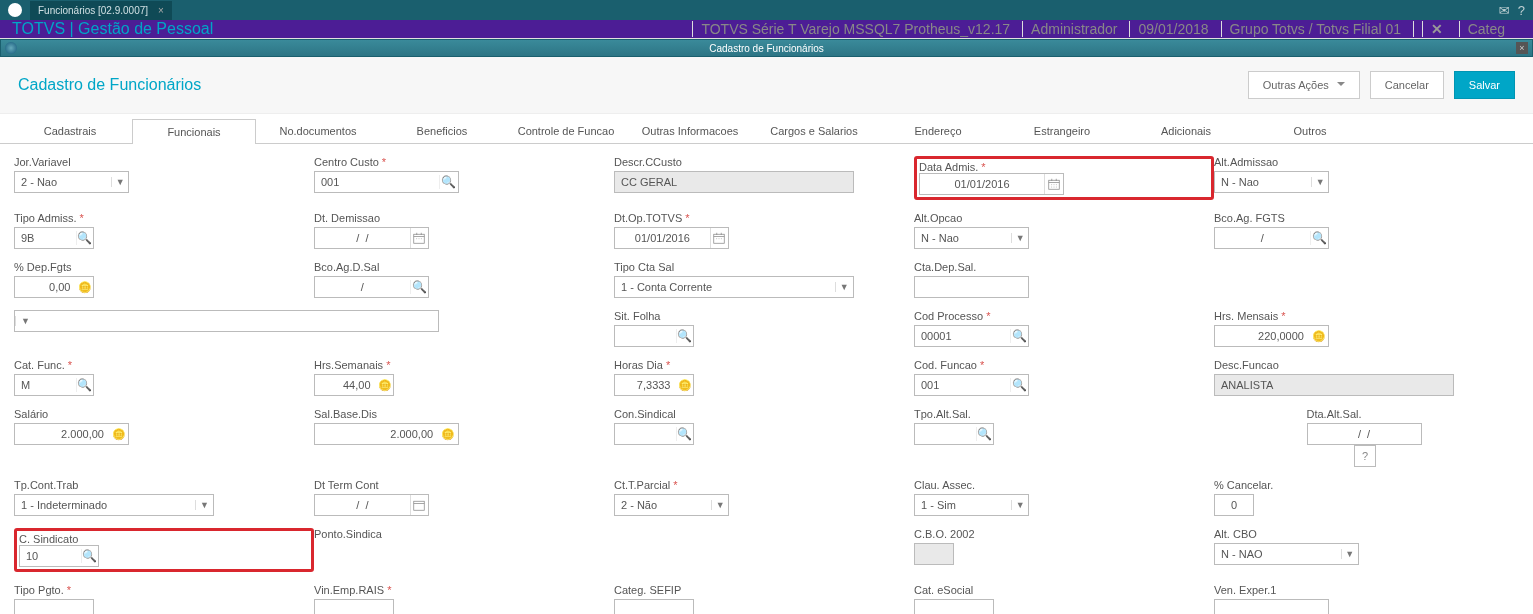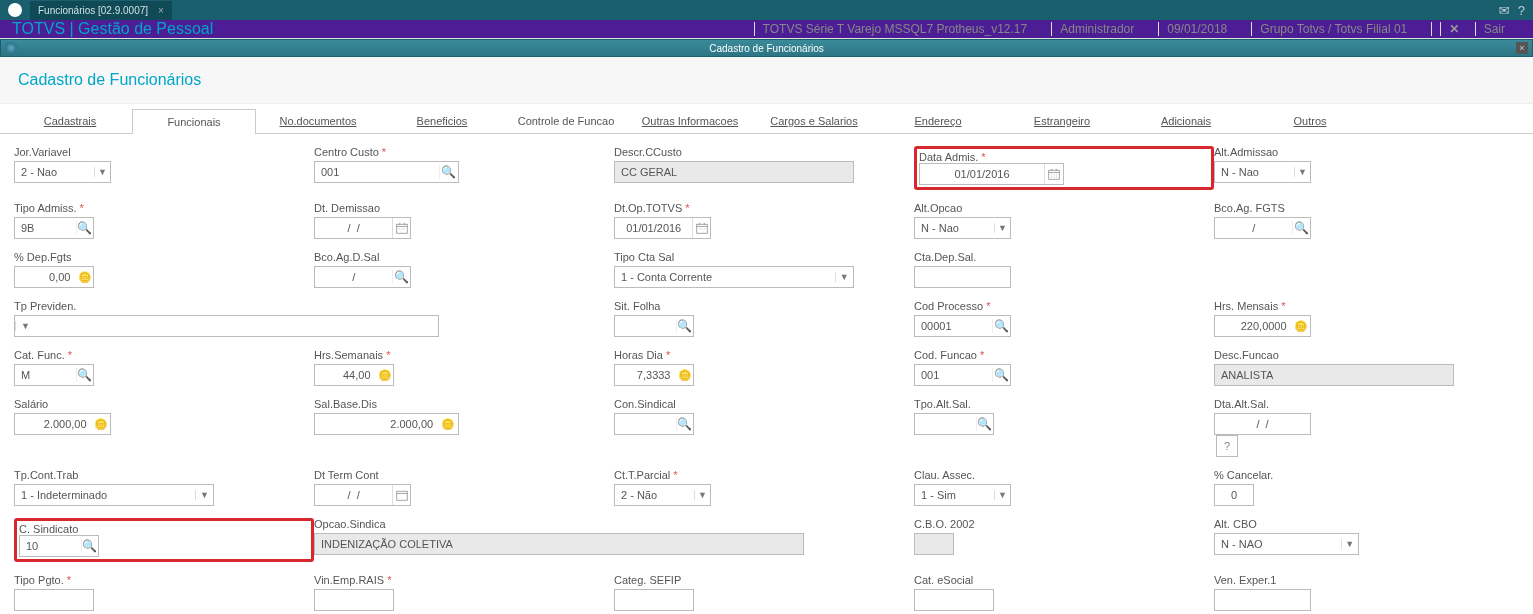--- a/index.html
+++ b/index.html
@@ -5,58 +5,58 @@
 *{margin:0;padding:0;box-sizing:border-box;font-family:Arial,Helvetica,sans-serif}
 body{background:#fff;font-size:11px;color:#555}
 .titlebar{background:#1a5f6e;height:20px;display:flex;align-items:center;padding:0 8px}
 .titlebar .logo{width:14px;height:14px;border-radius:50%;background:#fff;display:inline-block;margin-right:8px}
 .titlebar .tab{background:#0f4a56;color:#d0e0e3;font-size:10px;padding:4px 8px;display:flex;align-items:center}
 .titlebar .tab .x{margin-left:10px;color:#aaa;cursor:pointer;font-size:10px}
 .titlebar .right{margin-left:auto;display:flex;gap:8px}
 .titlebar .right span{color:#c0d0d3;cursor:pointer;font-size:13px}
 .header{background:#4c1d95;border-bottom:1px solid #e0e0e0;padding:0 12px;display:flex;align-items:center}
 .header .brand{color:#00a6c7;font-size:16px;font-weight:normal}
-.header .meta{margin-left:auto;display:flex;align-items:center;gap:16px;font-size:12px;color:#888}
+.header .meta{margin-left:auto;display:flex;align-items:center;gap:4px;font-size:14px;color:#888}
 .header .meta span{border-left:1px solid #ddd;padding:0 8px}
 .header .meta .exit{color:#999;cursor:pointer;font-weight:bold}
 .subhead{background:linear-gradient(#3a8a9a,#2d7585);height:18px;position:relative;display:flex;align-items:center;justify-content:center;border:1px solid #1a5f6e}
 .subhead .ico{position:absolute;left:4px;width:12px;height:12px;border-radius:50%;background:radial-gradient(#6ab,#157)}
 .subhead .title{color:#fff;font-size:10px}
 .subhead .close{position:absolute;right:4px;width:12px;height:12px;background:#555;color:#ccc;font-size:9px;text-align:center;line-height:12px;cursor:pointer}
 .toolbar{background:#f7f7f7;padding:14px 18px;display:flex;align-items:center;border-bottom:1px solid #eee}
 .toolbar .pg-title{color:#00a6c7;font-size:16px}
 .toolbar .actions{margin-left:auto;display:flex;gap:10px}
 .btn{padding:7px 14px;font-size:11px;border:1px solid #ccc;background:#fff;color:#666;cursor:pointer}
 .btn.drop::after{content:"";display:inline-block;margin-left:8px;border:4px solid transparent;border-top-color:#888;vertical-align:middle}
 .btn.primary{background:#00a6c7;color:#fff;border-color:#0095b3}
 .tabs{display:flex;border-bottom:1px solid #ccc;padding:0 8px;background:#fff}
 .tabs .tab{flex:0 0 auto;padding:6px 0;width:124px;text-align:center;font-size:11px;color:#555;border:1px solid transparent;border-bottom:none;cursor:pointer;margin-top:4px}
-.tabs .tab.underline{text-decoration:underline}
+.tabs .tab.underline{}
 .tabs .tab.active{border-color:#ccc;background:#fff;position:relative;top:1px}
 .form{padding:8px 14px}
 .row{display:flex;flex-wrap:wrap}
 .field{display:flex;flex-direction:column;margin:4px 0 8px 0}
 .field .lbl{font-size:11px;color:#555;margin-bottom:3px}
 .req::after{content:" *";color:#d9534f}
 .hl{border:3px solid #d9272e;border-radius:3px;padding:2px}
 .ctrl{display:flex;align-items:center;border:1px solid #bbb;background:#fff;height:22px}
 .ctrl input{border:none;outline:none;padding:0 6px;font-size:11px;width:100%;background:transparent;color:#555}
 .ctrl.readonly{background:#e9e9e9}
 .ctrl .mag{width:22px;text-align:center;color:#777;cursor:pointer;font-size:12px;border-left:1px solid #eee}
 .ctrl .cal{width:22px;height:100%;border-left:1px solid #ddd;cursor:pointer;display:flex;align-items:center;justify-content:center}
 .ctrl .cal svg{width:12px;height:12px}
 .ctrl .dd{width:20px;text-align:center;color:#777;cursor:pointer;border-left:1px solid #ddd;font-size:9px}
 .ctrl.select{justify-content:space-between}
 .ctrl .coin{width:22px;text-align:center;cursor:pointer;font-size:11px}
-.w-xs{width:80px}.w-s{width:97px}.w-m{width:145px}.w-l{width:240px}.w-xl{width:425px}.w-xxl{width:490px}
+.w-xs{width:80px}.w-s{width:115px}.w-m{width:145px}.w-l{width:240px}.w-xl{width:425px}.w-xxl{width:490px}
 .col1{width:300px}.col2{width:300px}.col3{width:300px}.col4{width:300px}.col5{width:300px}
 .ralign input{text-align:right}
 .calign input{text-align:center}
 .qhelp{border:1px solid #bbb;width:22px;height:22px;display:flex;align-items:center;justify-content:center;margin-left:2px;color:#888;cursor:pointer}
-.inline{display:flex;align-items:flex-start}
+.inline{display:flex;align-items:center}
 </style>
 </head>
 <body>
 
 <div class="titlebar">
   <span class="logo"></span>
   <div class="tab">
     <span>Funcionários [02.9.0007]</span>
     <span class="x">×</span>
   </div>
@@ -68,33 +68,38 @@
 
 <div class="header">
   <div class="brand">TOTVS | Gestão de Pessoal</div>
   <div class="meta">
     <span>TOTVS Série T Varejo MSSQL7 Protheus_v12.17</span>
     <span>Administrador</span>
     <span>09/01/2018</span>
     <span>Grupo Totvs / Totvs Filial 01</span>
     <span>
       <span class="exit">✕</span>
-      <span style="margin-left:4px">Sair</span>
+      <span style="margin-left:4px">Categ</span>
     </span>
   </div>
 </div>
 
 <div class="subhead">
   <span class="ico"></span>
   <span class="title">Cadastro de Funcionários</span>
   <span class="close">×</span>
 </div>
 
 <div class="toolbar">
   <div class="pg-title">Cadastro de Funcionários</div>
+  <div class="actions">
+    <button class="btn drop">Outras Ações</button>
+    <button class="btn">Cancelar</button>
+    <button class="btn primary">Salvar</button>
+  </div>
 </div>
 
 <div class="tabs">
   <div class="tab underline">Cadastrais</div>
   <div class="tab active">Funcionais</div>
   <div class="tab underline">No.documentos</div>
   <div class="tab underline">Beneficios</div>
   <div class="tab">Controle de Funcao</div>
   <div class="tab underline">Outras Informacoes</div>
   <div class="tab underline">Cargos e Salarios</div>
@@ -241,21 +246,20 @@
     <div class="field col5">
       <span class="lbl">Cta.Dep.Sal.</span>
       <div class="ctrl w-s">
         <input value="" style="">
       </div>
     </div>
   </div>
 
   <div class="row">
     <div class="field" style="width:600px">
-      <span class="lbl">Tp Previden.</span>
       <div class="ctrl select w-xl">
         <span class="dd">▼</span>
       </div>
     </div>
     <div class="field col3">
       <span class="lbl">Sit. Folha</span>
       <div class="ctrl w-xs">
         <input value="" style="">
         <span class="mag">🔍</span>
       </div>
@@ -399,24 +403,21 @@
     <div class="field col1">
       <div class="hl" style="display:inline-block">
         <span class="lbl">C. Sindicato</span>
         <div class="ctrl w-xs">
           <input value="10" style="">
           <span class="mag">🔍</span>
         </div>
       </div>
     </div>
     <div class="field" style="width:600px">
-      <span class="lbl">Opcao.Sindica</span>
-      <div class="ctrl readonly w-xxl">
-        <input readonly="" value="INDENIZAÇÃO COLETIVA" style="">
-      </div>
+      <span class="lbl">Ponto.Sindica</span>
     </div>
     <div class="field col4">
       <span class="lbl">C.B.O. 2002</span>
       <div class="ctrl readonly" style="width:40px">
         <input readonly="" value="" style="">
       </div>
     </div>
     <div class="field col5">
       <span class="lbl">Alt. CBO</span>
       <div class="ctrl select w-m">

